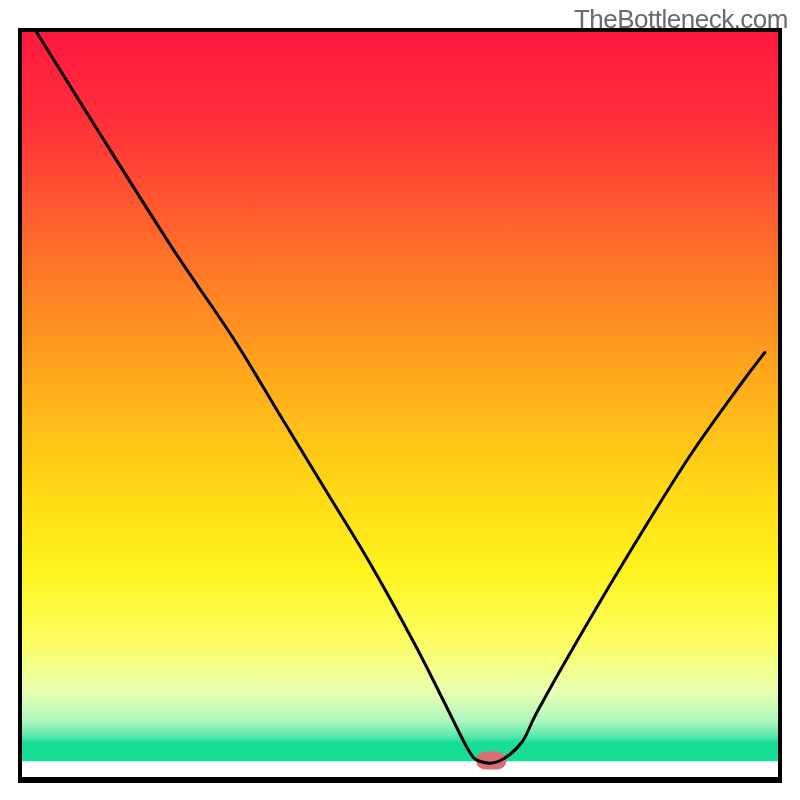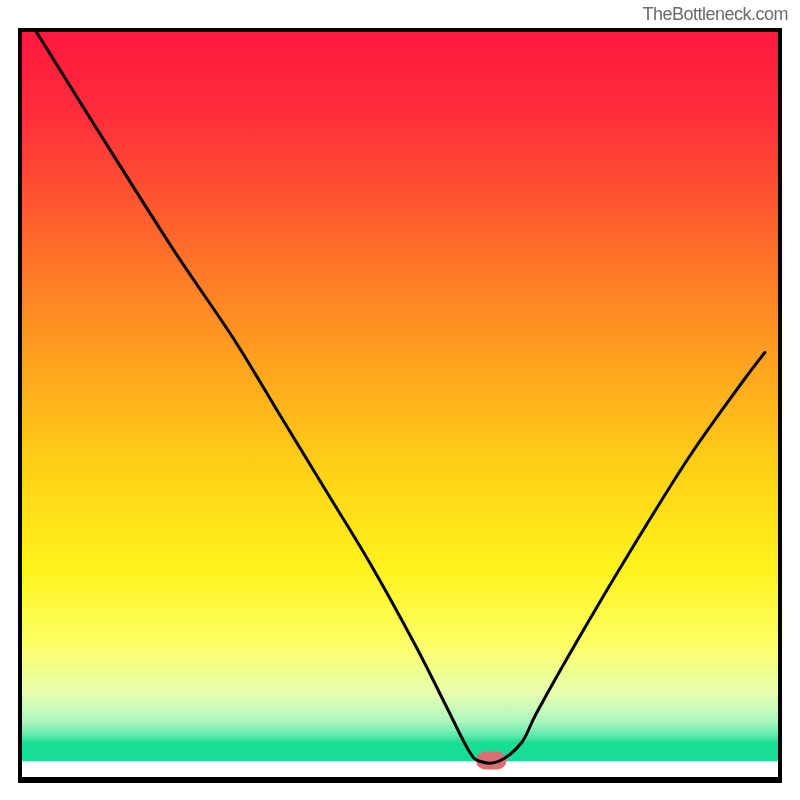--- a/index.html
+++ b/index.html
@@ -13,21 +13,21 @@
   .chart-container {
     position: relative;
     width: 800px;
     height: 800px;
   }
   .watermark {
     position: absolute;
     top: 4px;
     right: 12px;
     font-family: Arial, Helvetica, sans-serif;
-    font-size: 18px;
+    font-size: 26px;
     font-weight: 500;
     color: #6a6a6a;
     z-index: 50;
     letter-spacing: -0.5px;
   }
   svg {
     position: absolute;
     left: 0;
     top: 0;
   }

